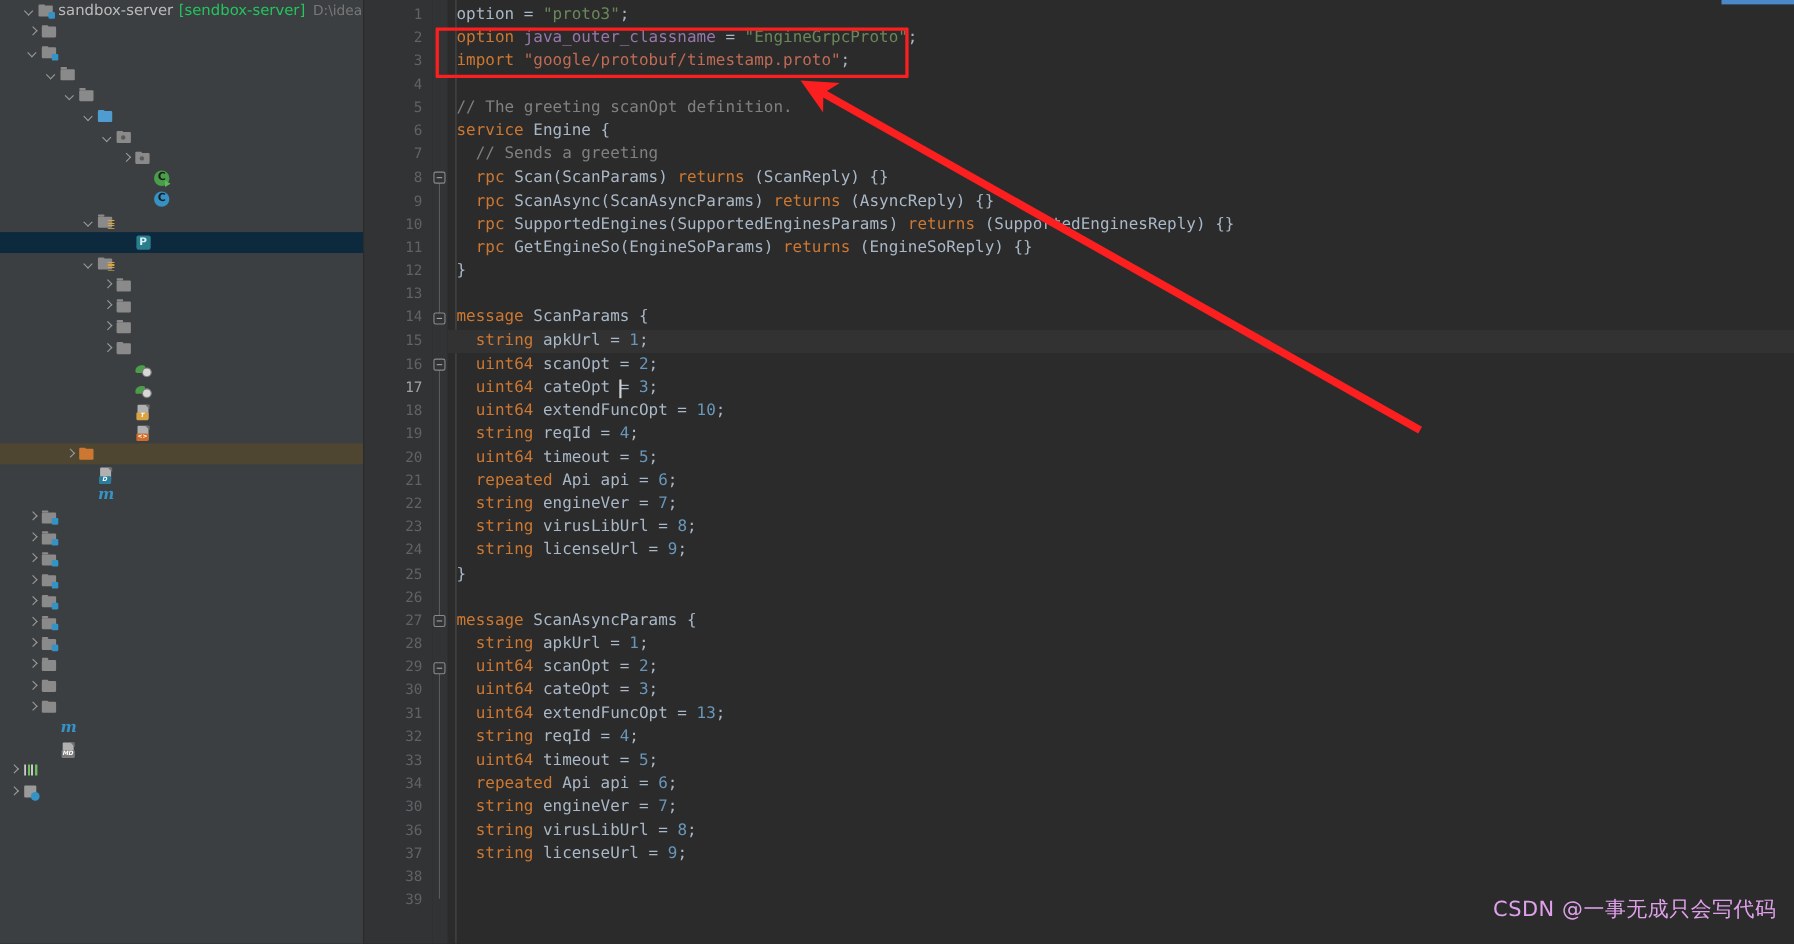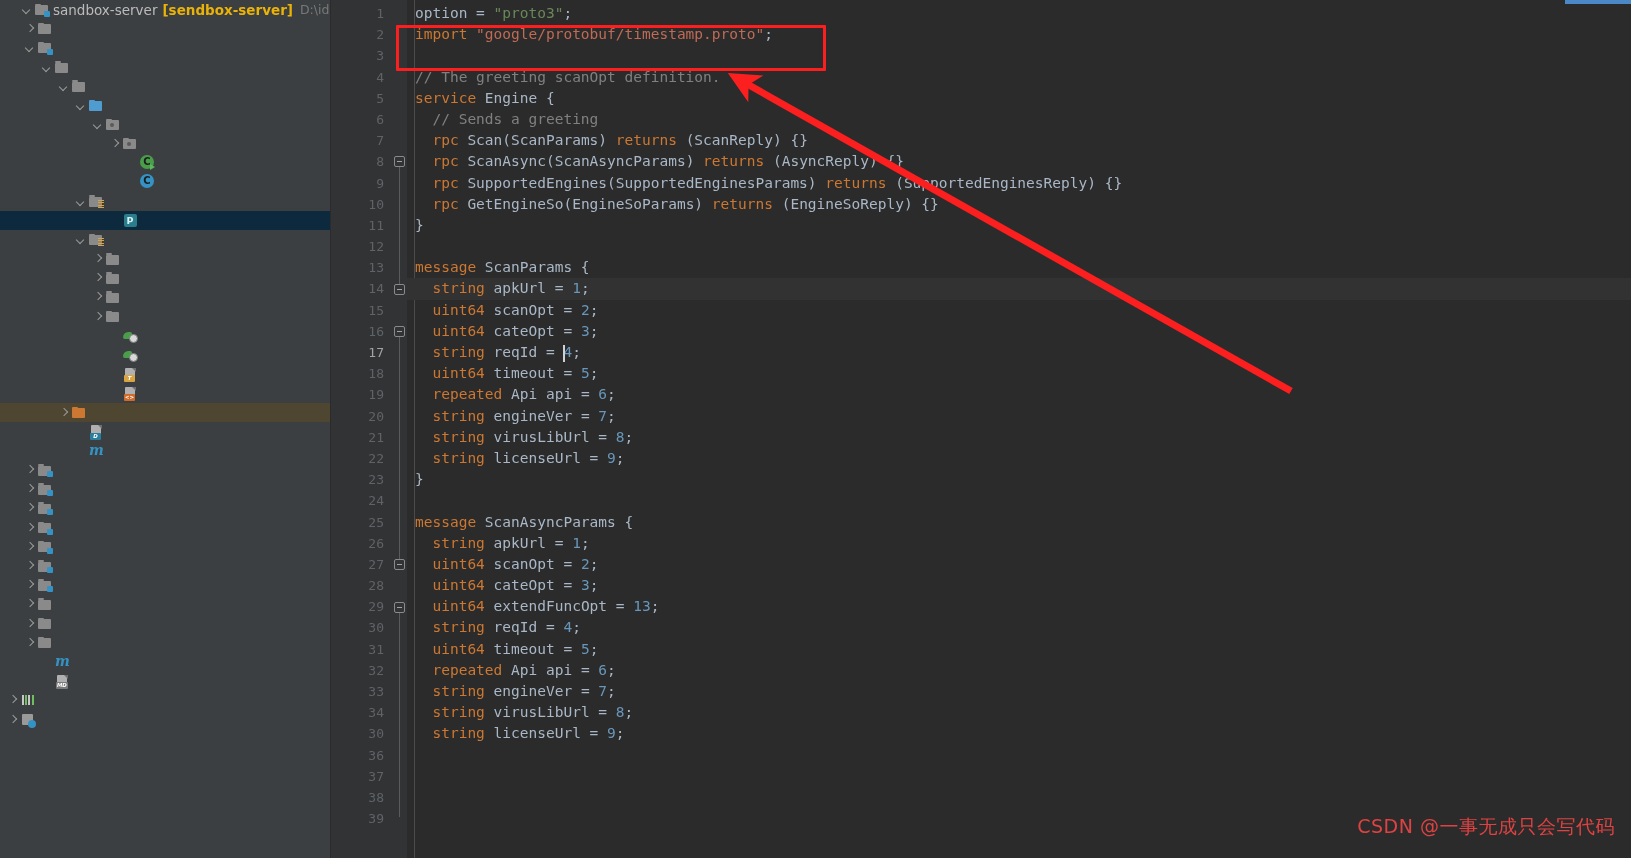--- a/index.html
+++ b/index.html
@@ -51,21 +51,21 @@
     border-width: 1.4px 1.4px 0 0;
     transform: rotate(45deg);
   }
   .arrow.open::before {
     left: 2.5px; top: 4.5px;
     width: 5px; height: 5px;
     border-width: 0 1.4px 1.4px 0;
     transform: rotate(45deg);
   }
   .tname { margin-left: 3px; }
-  .tname.bold { font-weight: bold; color: #eab308; }
+  .tname.bold { font-weight: normal; color: #22c55e; }
   .tpath { margin-left: 7px; color: #787878; font-size: 12.5px; }
   .tname.linkblue { color: #5f9fd0; }
 
   
   .ic { width: 16px; height: 16px; flex:0 0 16px; position: relative; display:inline-block; }
   .ic-folder-mod::before, .ic-folder::before, .ic-folder-src::before,
   .ic-folder-res::before, .ic-folder-exc::before {
     content:""; position:absolute; left:1px; top:3.5px;
     width:13px; height:10px; border-radius:1px;
   }
@@ -239,21 +239,21 @@
   }
 
   
   #annot { position:absolute; left:0; top:0; width:1631px; height:858px; pointer-events:none; }
   #red-box {
     position:absolute; border:3px solid #fc1f1f; border-radius:1px;
   }
   
   #watermark {
     position:absolute; right:16px; bottom:18px;
-    font-size:19px; color:#ef4444; opacity:0.92;
+    font-size:19px; color:#f0abfc; opacity:0.92;
     font-family:"DejaVu Sans", sans-serif;
     letter-spacing:0.5px;
   }
   
   #top-blue {
     position:absolute; top:0; left:1234px; width:153px; height:4px;
     background:#4a88c7;
   }
 </style>
 </head>
@@ -540,35 +540,37 @@
         <div class="fold-line" style="top: 608.6px; height: 208px;"></div>
         <div class="fold-mark" style="top: 156.4px;"></div>
         <div class="fold-mark" style="top: 283.6px;"></div>
         <div class="fold-mark" style="top: 326px;"></div>
         <div class="fold-mark" style="top: 559.2px;"></div>
         <div class="fold-mark" style="top: 601.6px;"></div>
       </div>
     <div id="indent-guide" style="left:83px;"></div>
     <div id="code-area" style="padding-top: 3px;">
         <div class="cline"><span class="plain">option </span><span class="plain">= </span><span class="strg">"proto3"</span><span class="plain">;</span></div>
+        <div class="cline"><span class="kw">option </span><span class="fld">java_outer_classname</span><span class="plain"> = </span><span class="strg">"EngineGrpcProto"</span><span class="plain">;</span></div>
         <div class="cline"><span class="kw">import </span><span class="str">"google/protobuf/timestamp.proto"</span><span class="plain">;</span></div>
         <div class="cline">&nbsp;</div>
         <div class="cline"><span class="cmt">// The greeting scanOpt definition.</span></div>
         <div class="cline"><span class="kw">service </span><span class="plain">Engine {</span></div>
         <div class="cline"><span class="cmt">  // Sends a greeting</span></div>
         <div class="cline"><span class="plain">  </span><span class="kw">rpc </span><span class="plain">Scan(ScanParams) </span><span class="kw">returns </span><span class="plain">(ScanReply) {}</span></div>
         <div class="cline"><span class="plain">  </span><span class="kw">rpc </span><span class="plain">ScanAsync(ScanAsyncParams) </span><span class="kw">returns </span><span class="plain">(AsyncReply) {}</span></div>
         <div class="cline"><span class="plain">  </span><span class="kw">rpc </span><span class="plain">SupportedEngines(SupportedEnginesParams) </span><span class="kw">returns </span><span class="plain">(SupportedEnginesReply) {}</span></div>
         <div class="cline"><span class="plain">  </span><span class="kw">rpc </span><span class="plain">GetEngineSo(EngineSoParams) </span><span class="kw">returns </span><span class="plain">(EngineSoReply) {}</span></div>
         <div class="cline"><span class="plain">}</span></div>
         <div class="cline">&nbsp;</div>
         <div class="cline"><span class="kw">message </span><span class="plain">ScanParams {</span></div>
         <div class="cline current"><span class="plain">  </span><span class="kw">string </span><span class="plain">apkUrl = </span><span class="num">1</span><span class="plain">;</span></div>
         <div class="cline"><span class="plain">  </span><span class="kw">uint64 </span><span class="plain">scanOpt = </span><span class="num">2</span><span class="plain">;</span></div>
         <div class="cline"><span class="plain">  </span><span class="kw">uint64 </span><span class="plain">cateOpt = </span><span class="num">3</span><span class="plain">;</span></div>
+        <div class="cline"><span class="plain">  </span><span class="kw">uint64 </span><span class="plain">extendFuncOpt = </span><span class="num">10</span><span class="plain">;</span></div>
         <div class="cline"><span class="plain">  </span><span class="kw">string </span><span class="plain">reqId = </span><span class="num">4</span><span class="plain">;</span></div>
         <div class="cline"><span class="plain">  </span><span class="kw">uint64 </span><span class="plain">timeout = </span><span class="num">5</span><span class="plain">;</span></div>
         <div class="cline"><span class="plain">  </span><span class="kw">repeated </span><span class="plain">Api api = </span><span class="num">6</span><span class="plain">;</span></div>
         <div class="cline"><span class="plain">  </span><span class="kw">string </span><span class="plain">engineVer = </span><span class="num">7</span><span class="plain">;</span></div>
         <div class="cline"><span class="plain">  </span><span class="kw">string </span><span class="plain">virusLibUrl = </span><span class="num">8</span><span class="plain">;</span></div>
         <div class="cline"><span class="plain">  </span><span class="kw">string </span><span class="plain">licenseUrl = </span><span class="num">9</span><span class="plain">;</span></div>
         <div class="cline"><span class="plain">}</span></div>
         <div class="cline">&nbsp;</div>
         <div class="cline"><span class="kw">message </span><span class="plain">ScanAsyncParams {</span></div>
         <div class="cline"><span class="plain">  </span><span class="kw">string </span><span class="plain">apkUrl = </span><span class="num">1</span><span class="plain">;</span></div>

